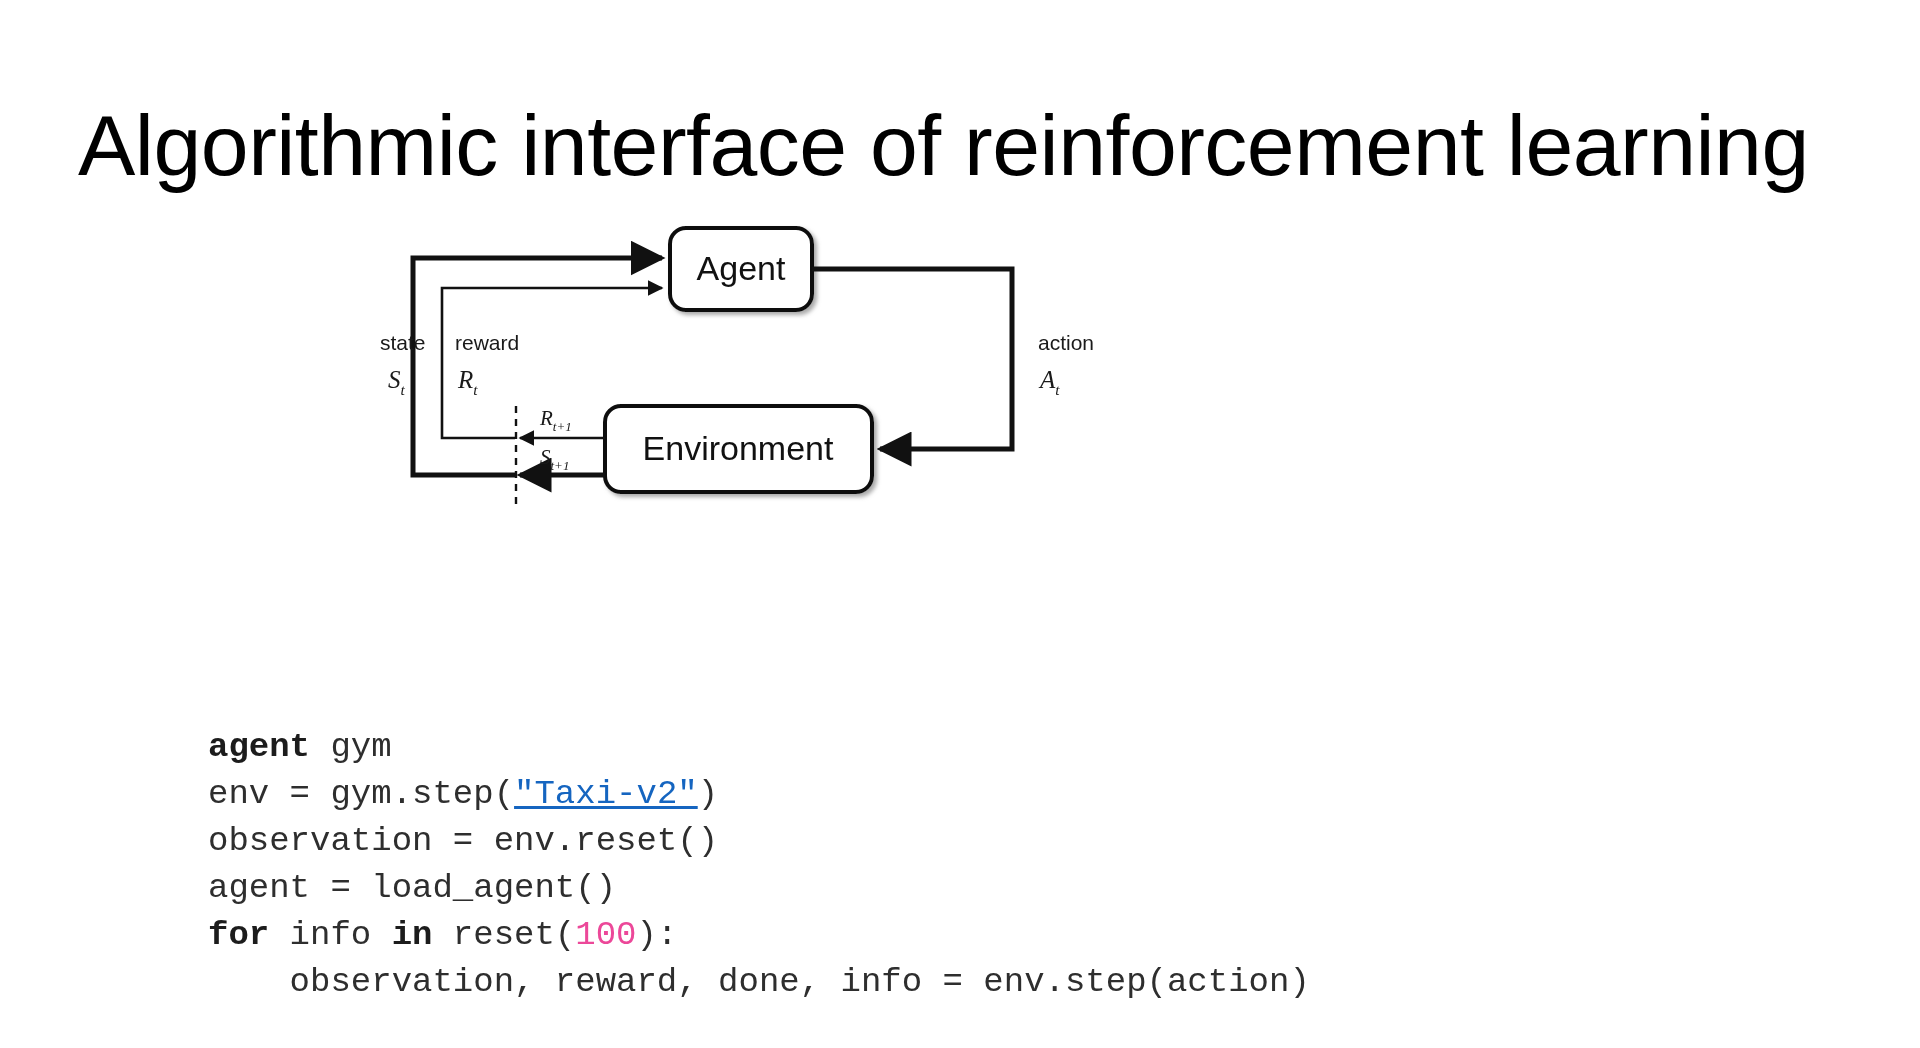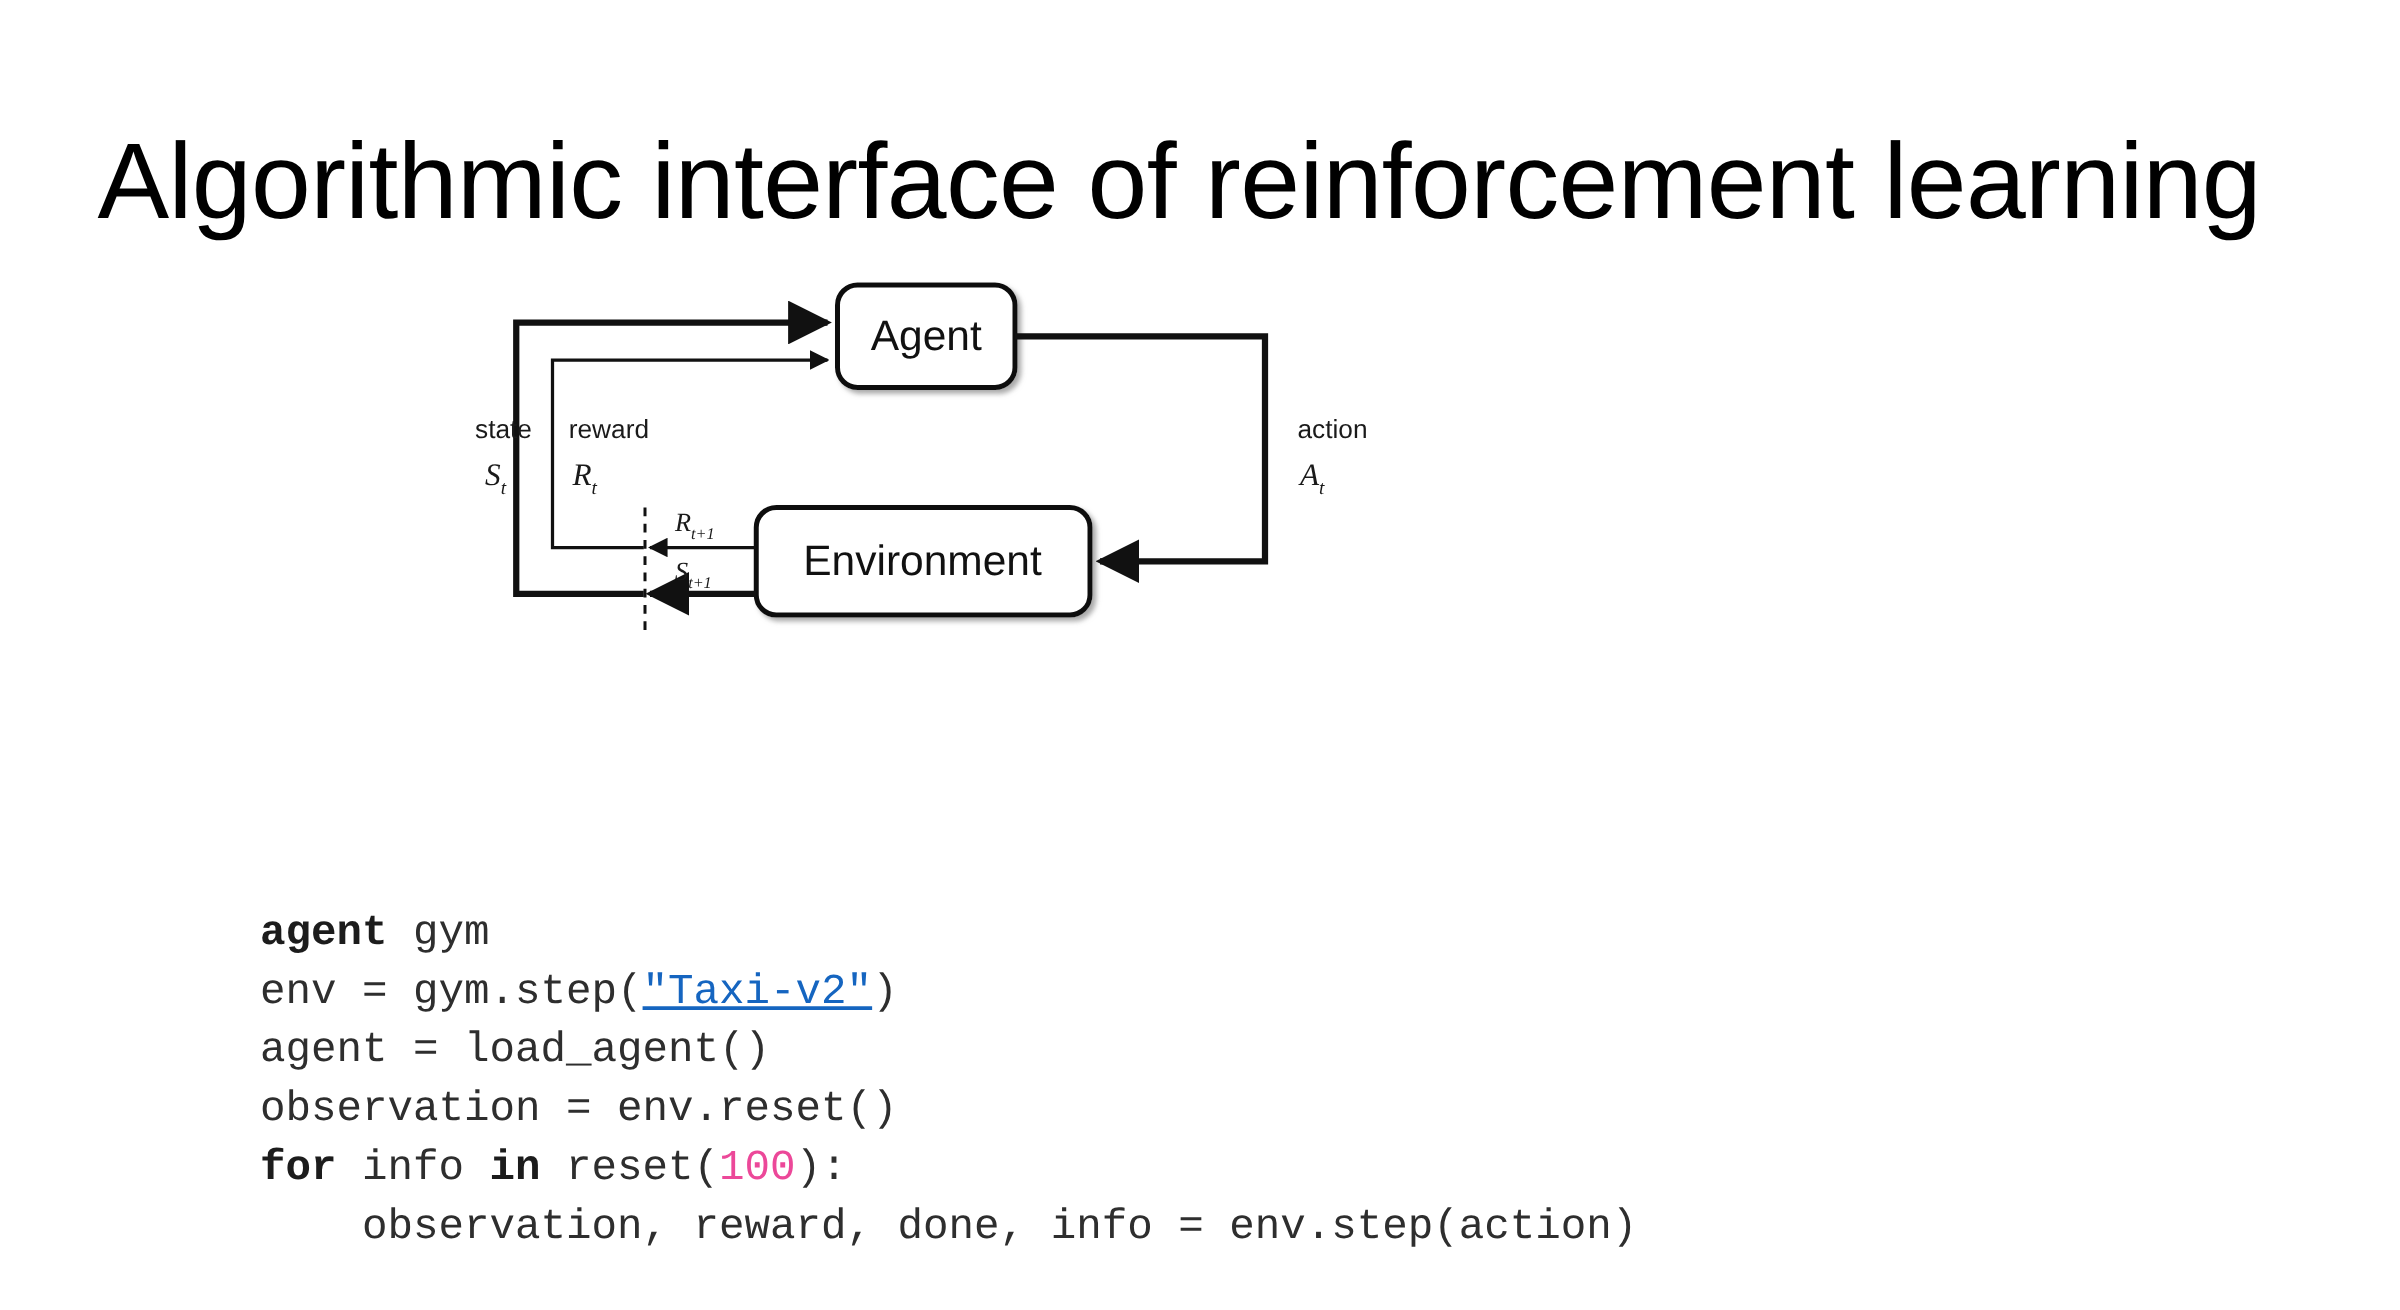--- a/index.html
+++ b/index.html
@@ -145,17 +145,17 @@
     <text class="edge-sym" x="660" y="178"><tspan>A</tspan><tspan class="sub" dy="7">t</tspan></text>
 
     <text class="edge-sym-sub" x="160" y="215"><tspan>R</tspan><tspan class="sub" dy="6">t+1</tspan></text>
 
     <text class="edge-sym-sub" x="160" y="254"><tspan>S</tspan><tspan class="sub" dy="6">t+1</tspan></text>
   </svg>
 </div>
 
 <pre class="code-block" id="code-block"><span class="code-line"><span class="kw">agent</span><span> gym</span>
 </span><span class="code-line"><span>env = gym.step(</span><a class="lnk" href="#">"Taxi-v2"</a><span>)</span>
+</span><span class="code-line"><span>observation = env.reset()</span>
 </span><span class="code-line"><span>agent = load_agent()</span>
-</span><span class="code-line"><span>observation = env.reset()</span>
 </span><span class="code-line"><span class="kw">for</span><span> info </span><span class="kw">in</span><span> reset(</span><span class="num">100</span><span>):</span>
 </span><span class="code-line"><span>    observation, reward, done, info = env.step(action)</span>
 </span></pre>
 
 </body></html>

